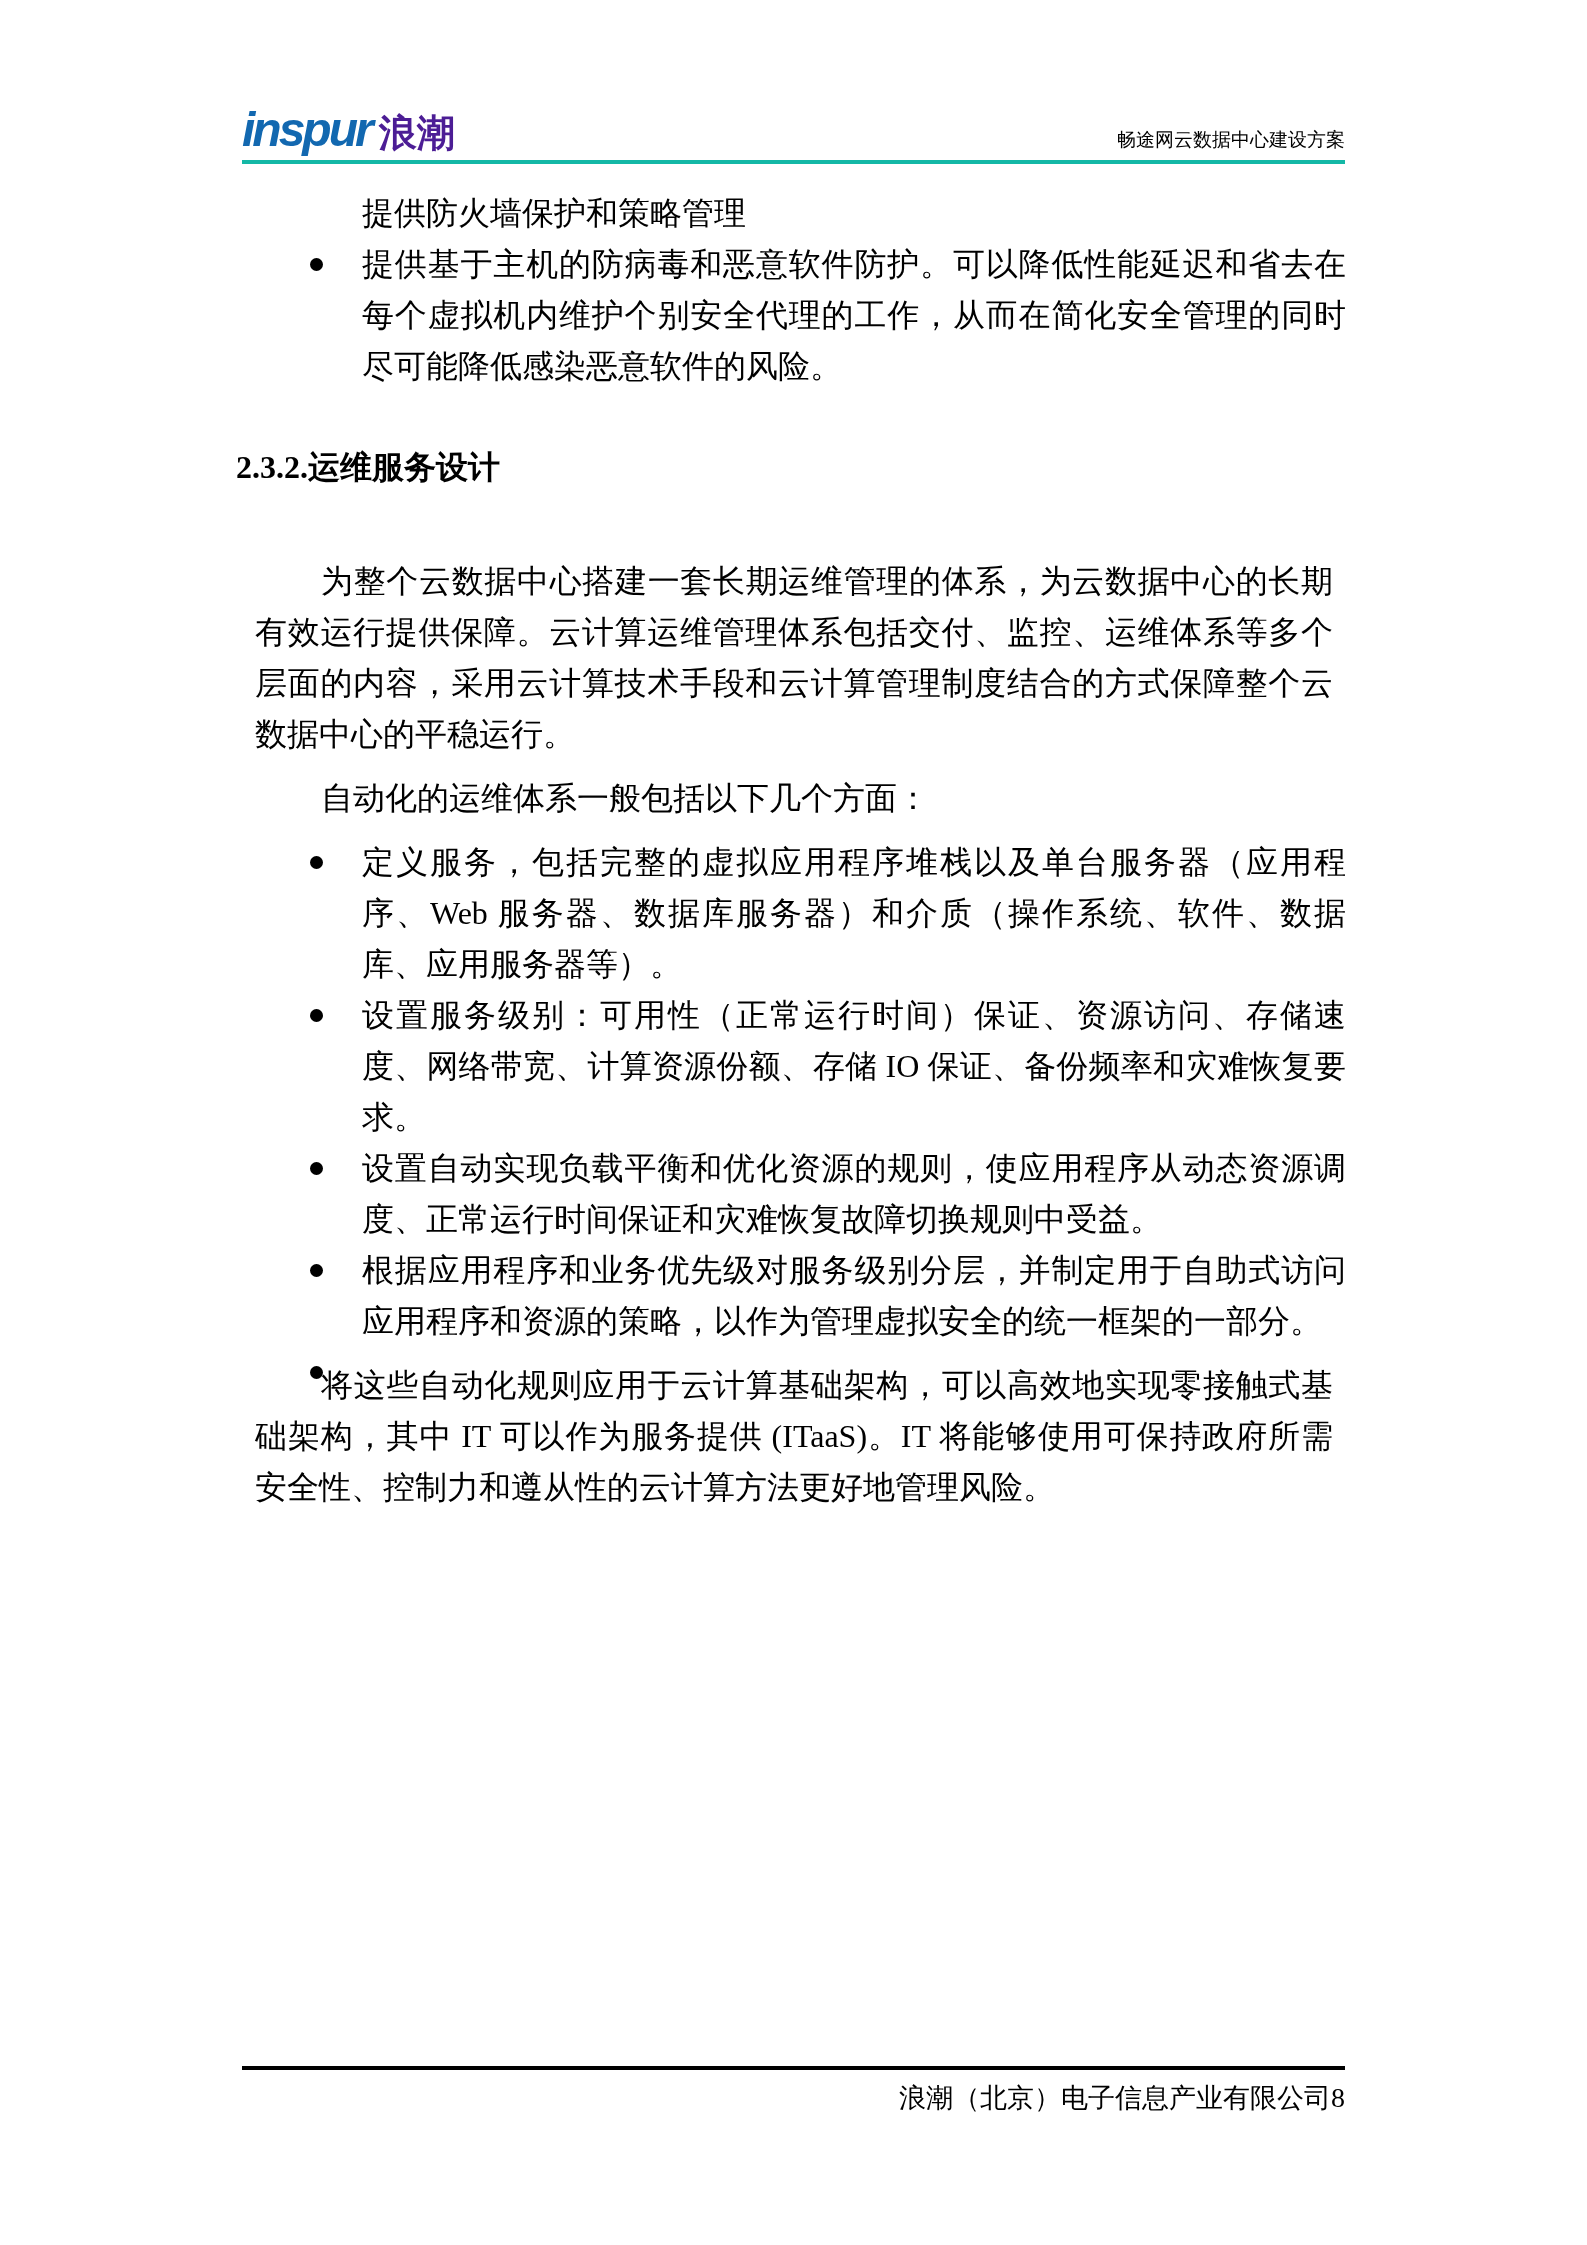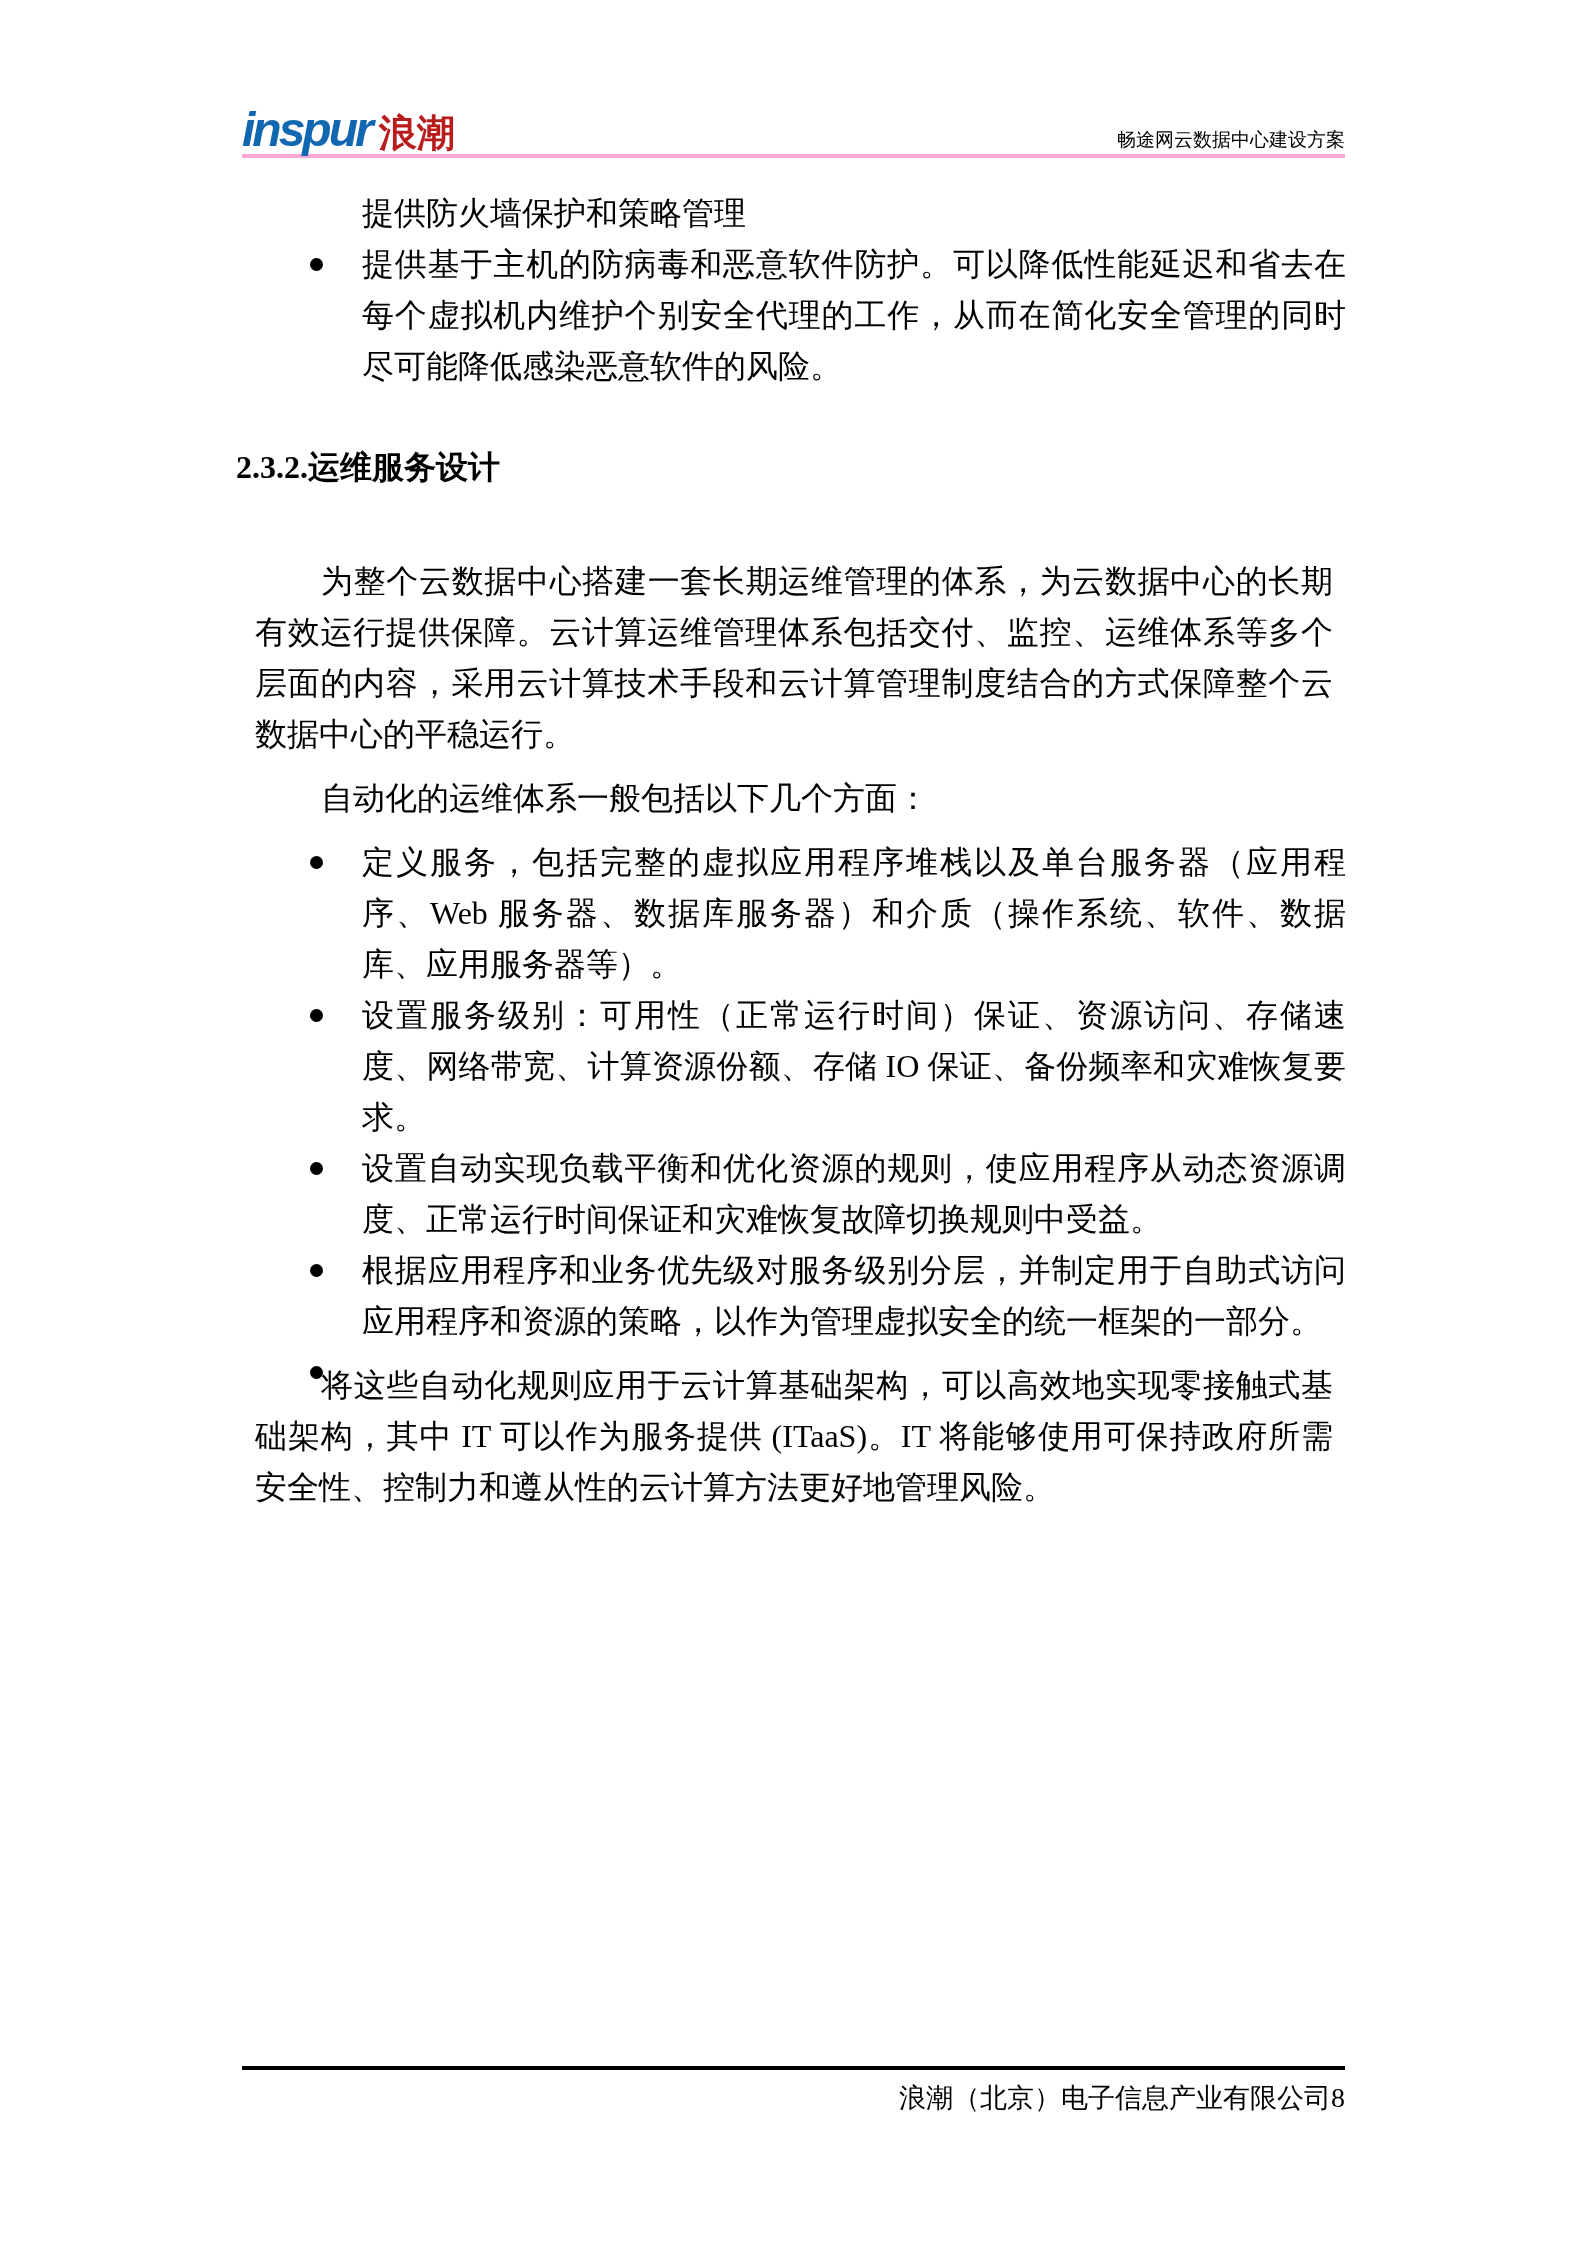--- a/index.html
+++ b/index.html
@@ -19,42 +19,43 @@
 
   
   .page-header {
     position: absolute;
     left: 242px;
     right: 242px;
     top: 106px;
     display: flex;
     justify-content: space-between;
     align-items: flex-end;
-    border-bottom: 4px solid #f9a8d4;
+    border-bottom: 4px solid #14b8a6;
+    padding-bottom: 6px;
   }
   .logo {
     display: flex;
     align-items: baseline;
     line-height: 1;
     white-space: nowrap;
   }
   .logo-en {
     font-family: "Liberation Sans", sans-serif;
     font-style: italic;
     font-weight: bold;
     font-size: 48px;
     letter-spacing: -3px;
     color: #1268B0;
   }
   .logo-cn {
     font-family: "Liberation Sans", sans-serif;
     font-weight: bold;
     font-size: 38px;
     margin-left: 8px;
-    color: #b91c1c;
+    color: #4c1d95;
   }
   .doc-title {
     font-size: 19px;
     line-height: 1.2;
     padding-bottom: 2px;
   }
 
   
   .content {
     position: absolute;

